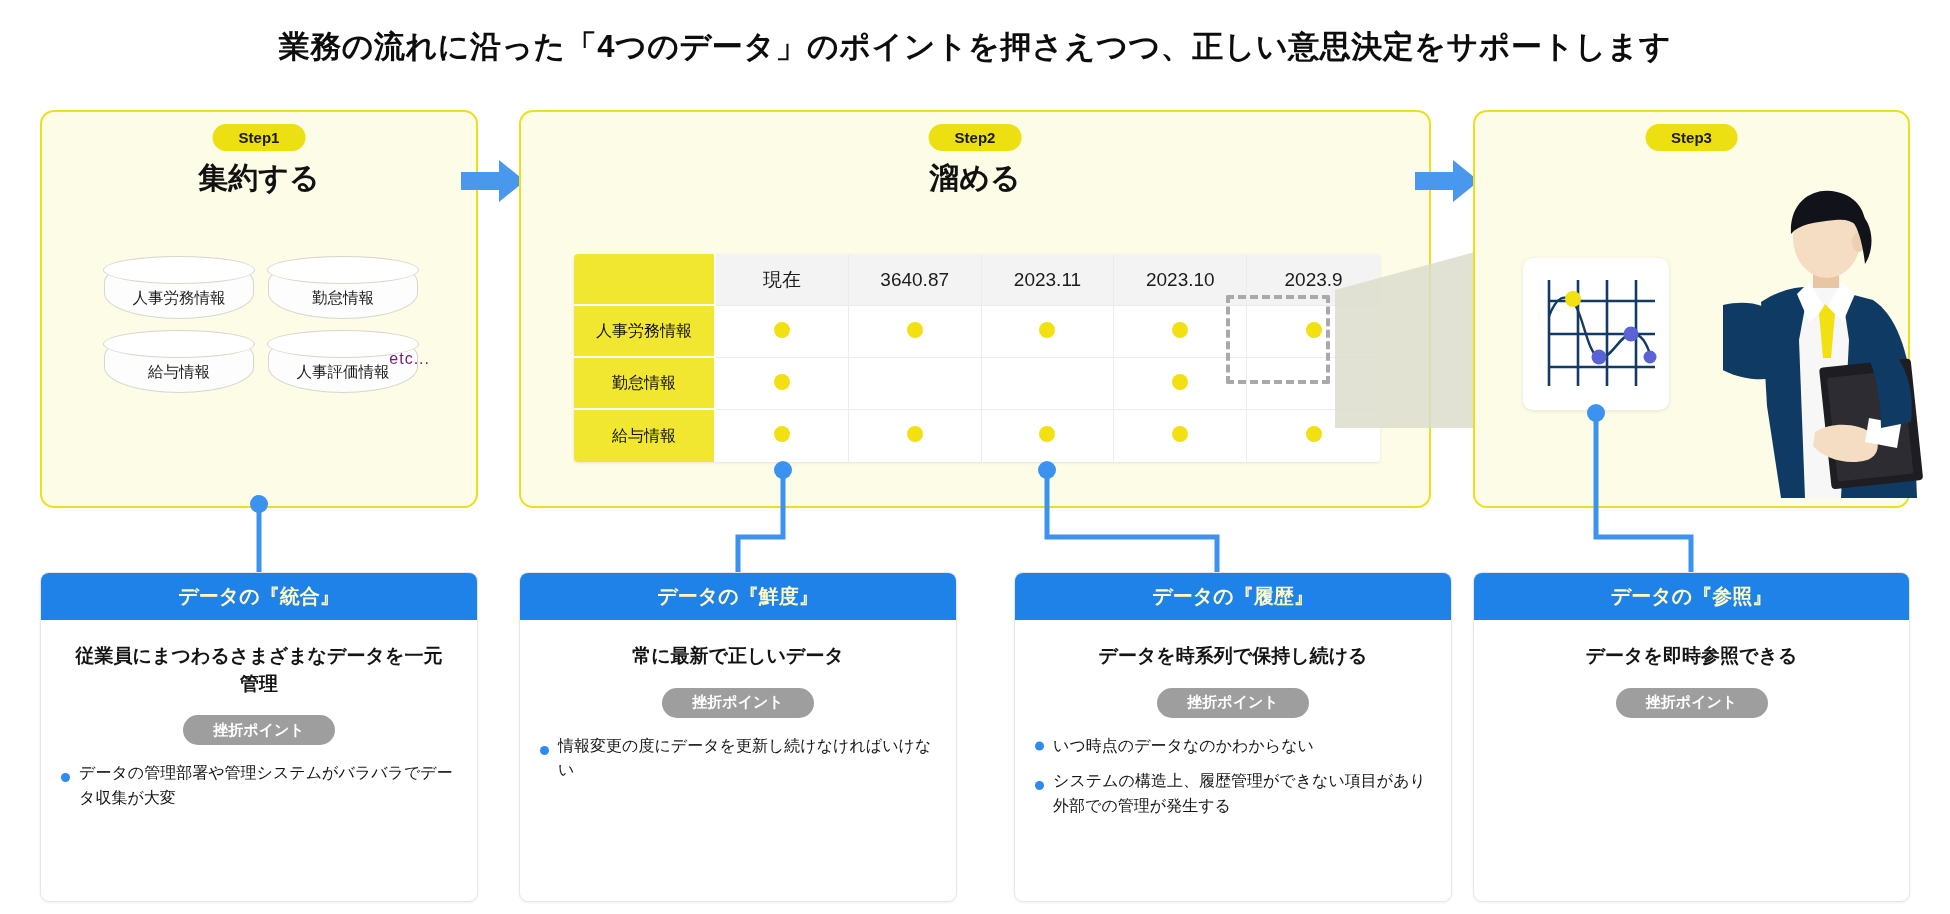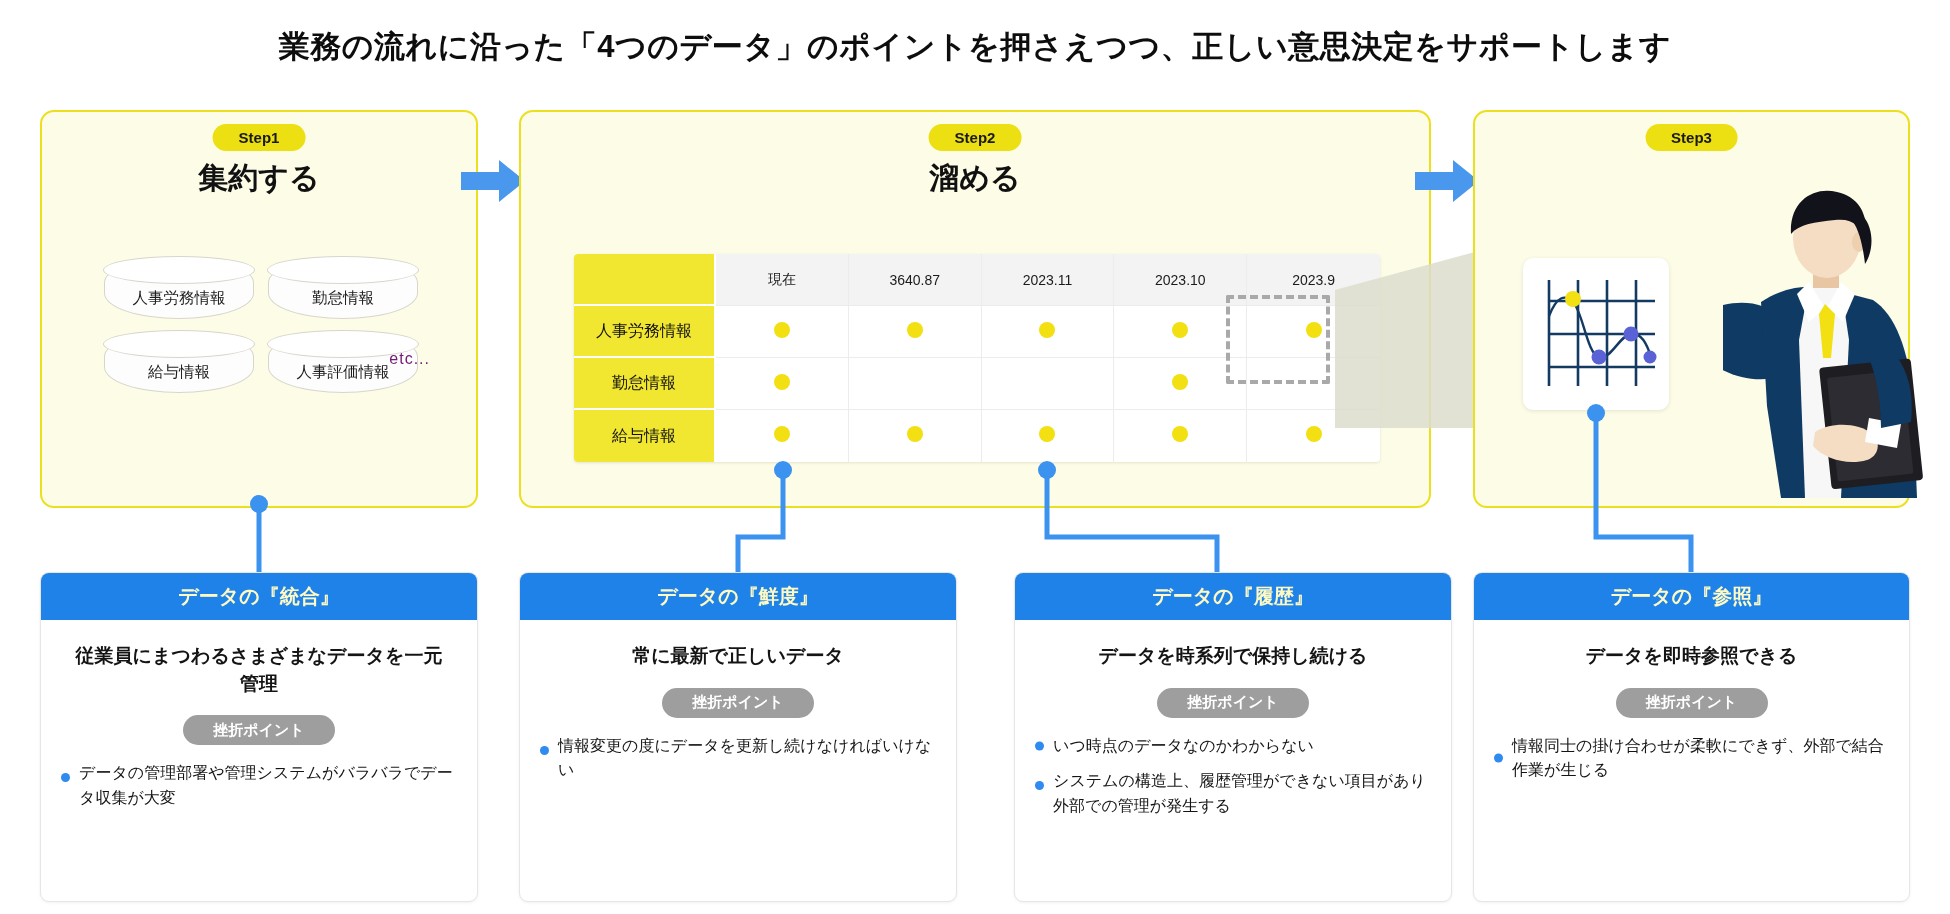--- a/index.html
+++ b/index.html
@@ -86,21 +86,21 @@
   .grid-table th, .grid-table td {
     border-right: 1px solid #ececec;
     border-bottom: 1px solid #ececec;
     height: 52px; text-align: center; font-weight: 400;
   }
   .grid-table th.corner {
     background: #f2e730; width: 142px; border-radius: 4px 0 0 0;
     border-right: 2px solid #ffffff; border-bottom: 2px solid #ffffff;
   }
   .grid-table th.colhead {
-    background: #f3f3f3; font-size: 14px; color: #1b1b1b;
+    background: #f3f3f3; font-size: 19px; color: #1b1b1b;
   }
   .grid-table th.colhead:last-child { border-right: none; border-radius: 0 4px 0 0; }
   .grid-table td.rowhead {
     background: #f2e730; font-size: 16px; color: #111;
     border-right: 2px solid #ffffff; border-bottom: 2px solid #ffffff;
   }
   .grid-table tr:last-child td.rowhead { border-radius: 0 0 0 4px; }
   .grid-table td.cell:last-child { border-right: none; }
   .grid-table tr:last-child td { border-bottom: none; }
   .dot-yellow {
@@ -357,17 +357,16 @@
       <li>いつ時点のデータなのかわからない</li>
       <li class="top-dot">システムの構造上、履歴管理ができない項目があり外部での管理が発生する</li>
     </ul>
   </div>
 
   <div class="info-card" id="card4">
     <div class="card-head">データの『参照』</div>
     <div class="card-lead">データを即時参照できる</div>
     <div class="pain-chip">挫折ポイント</div>
     <ul class="bullets">
-      <li>情報同士の掛け合わせが柔軟にできず、外部で結合作業が生じる</li>
     </ul>
   </div>
 
 </div>
 
 </body></html>

